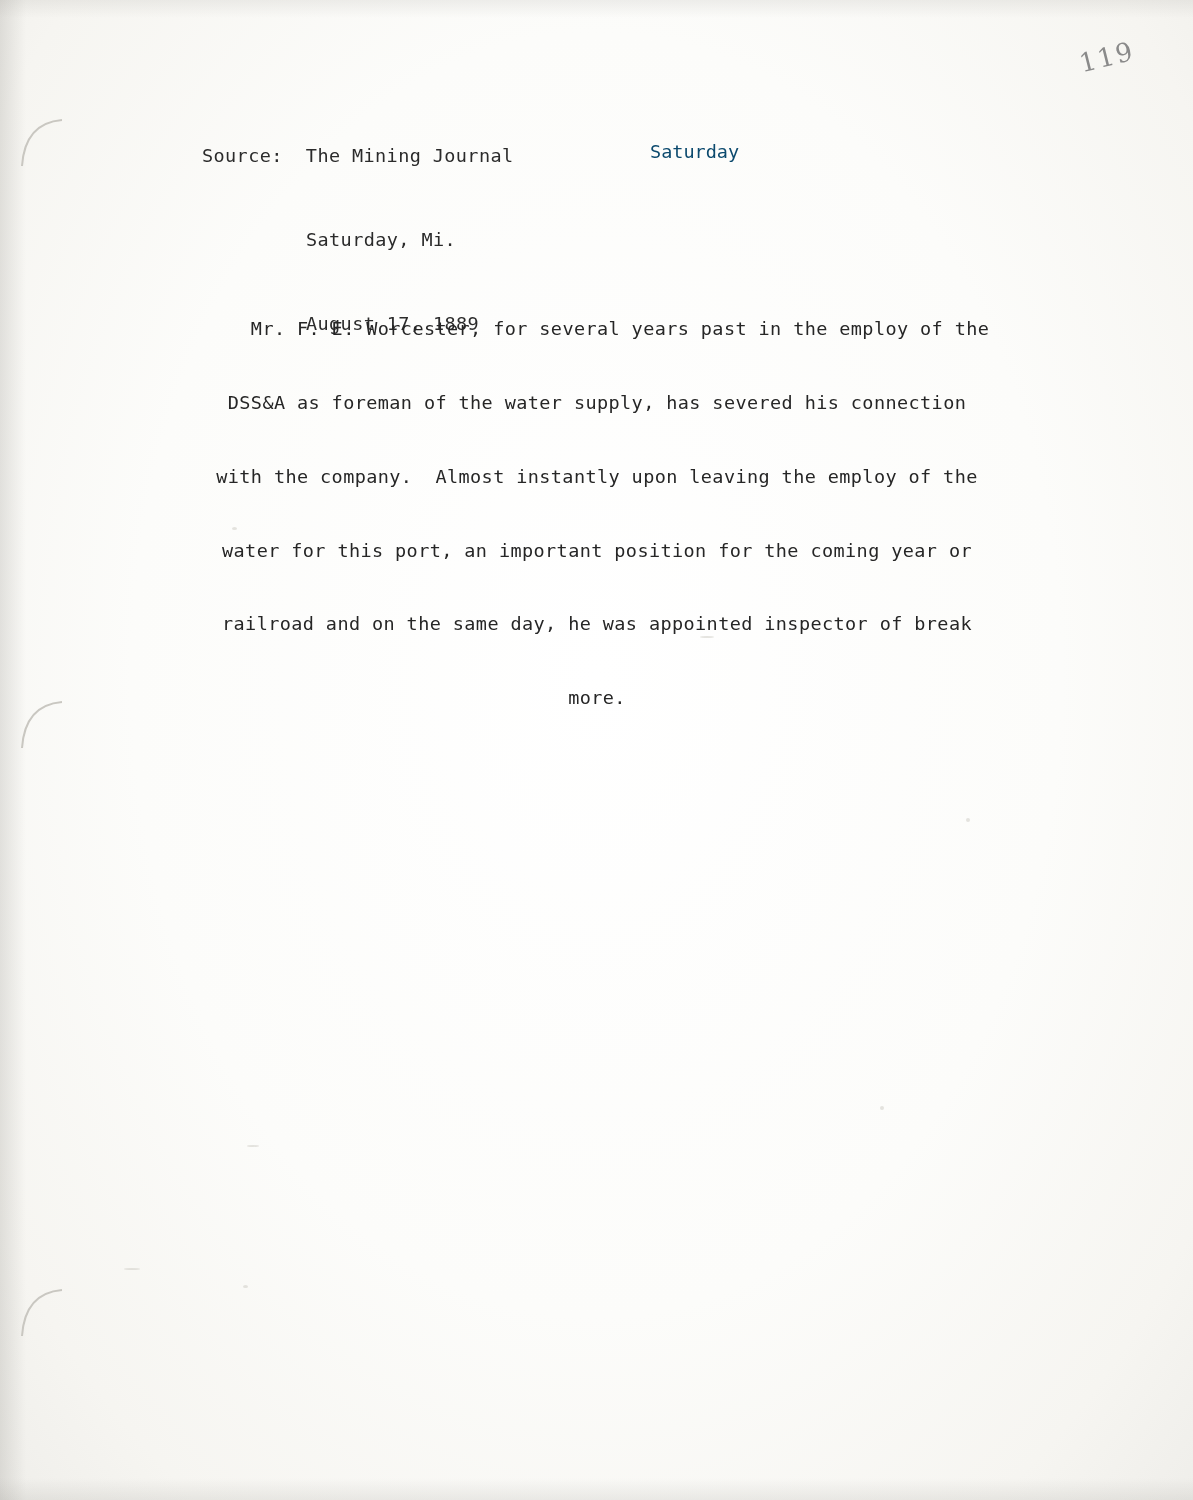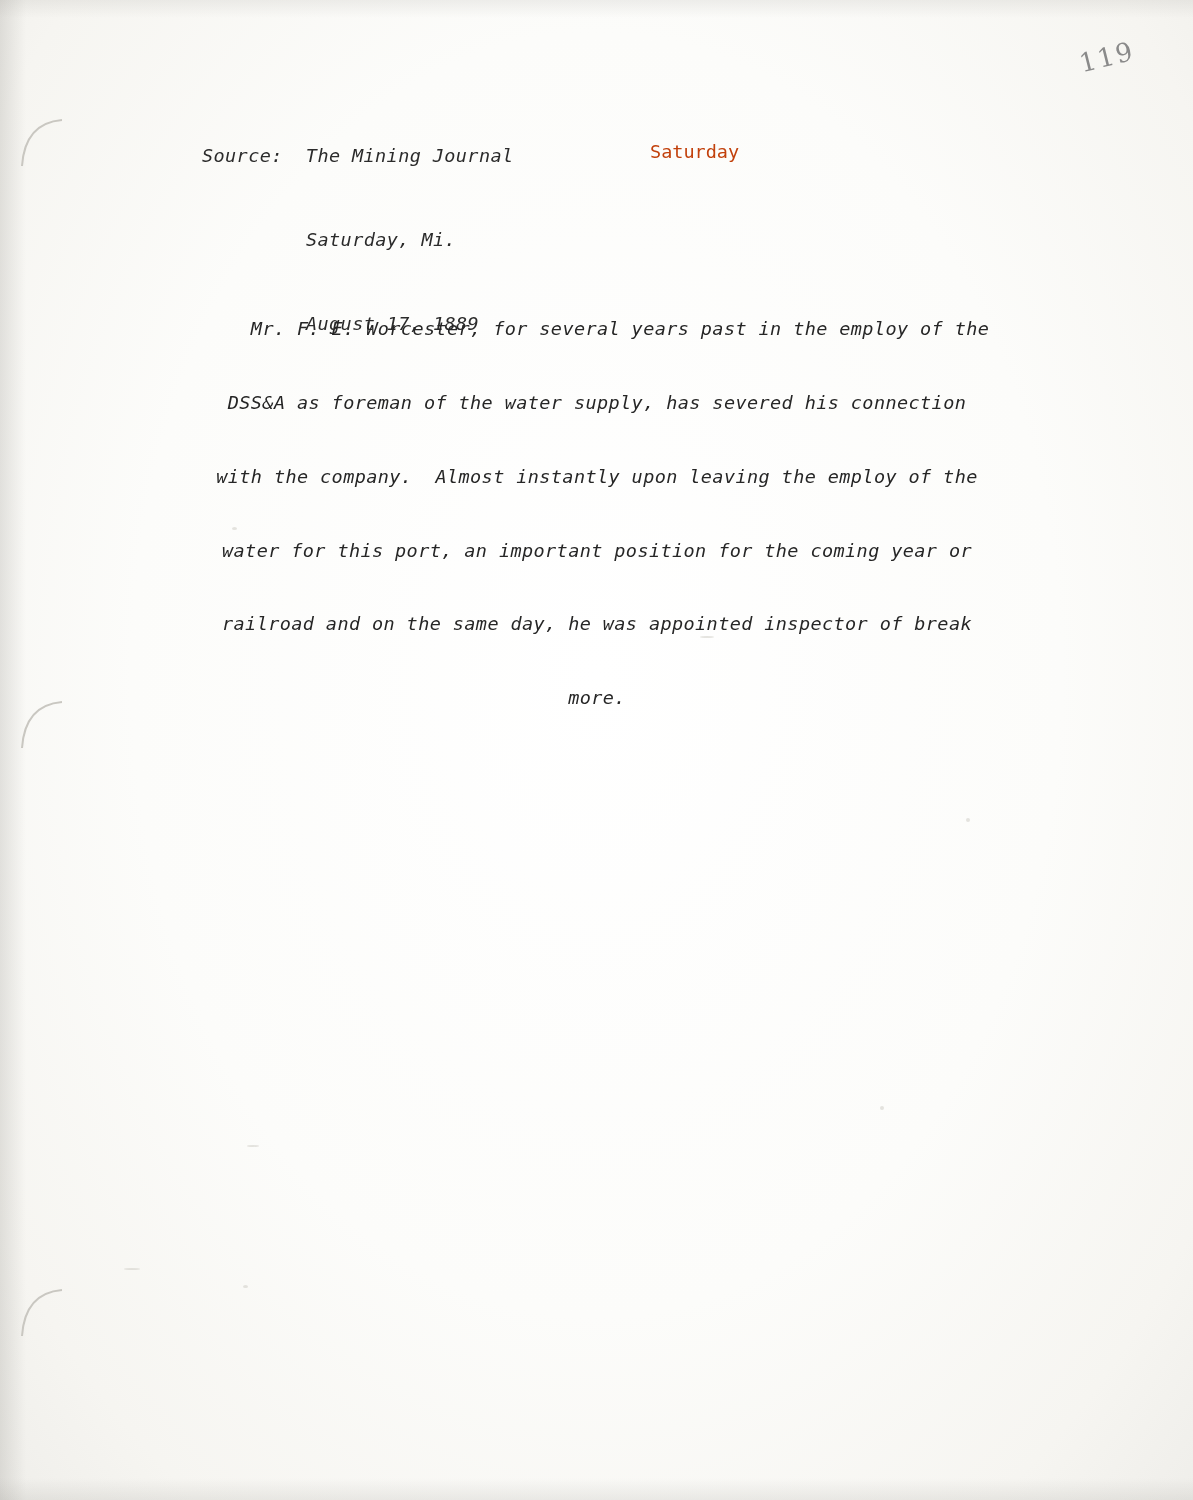--- a/index.html
+++ b/index.html
@@ -55,41 +55,40 @@
   .hole1 { left: 18px; top: 118px; }
   .hole2 { left: 18px; top: 700px; }
   .hole3 { left: 18px; top: 1288px; }
 
   .typed {
     position: absolute;
     color: #2a2a2a;
     font-family: "DejaVu Sans Mono", monospace;
     white-space: pre;
     letter-spacing: 0.4px;
-    font-style: italic;
   }
 
   .source-block {
     left: 202px;
     top: 86px;
     font-size: 18.5px;
     line-height: 28px;
   }
   .source-line {
     white-space: pre;
     color: #2b2b2b;
   }
 
   .weekday {
     position: absolute;
     left: 650px;
     top: 138px;
     font-size: 18.5px;
     line-height: 28px;
-    color: #c2410c;
+    color: #0c4a6e;
     white-space: pre;
   }
 
   .body-block {
     left: 202px;
     top: 268px;
     width: 790px;
     font-size: 18.5px;
     line-height: 24.6px;
     color: #262626;

